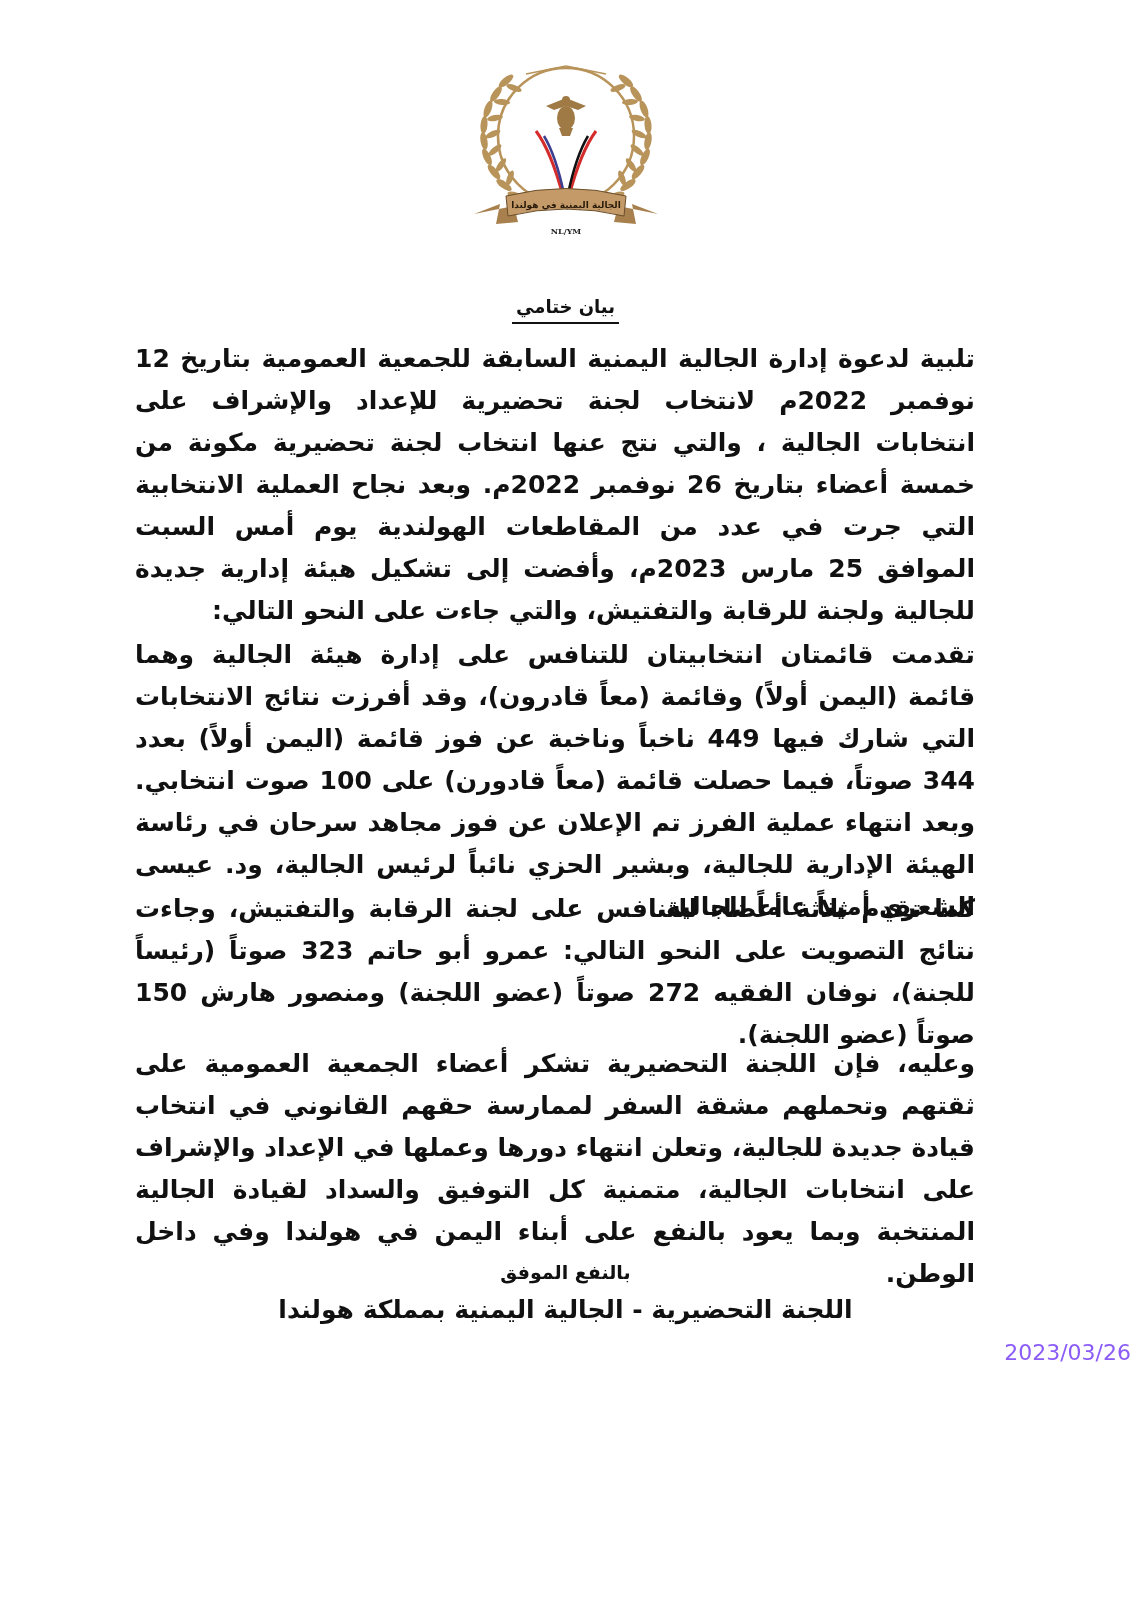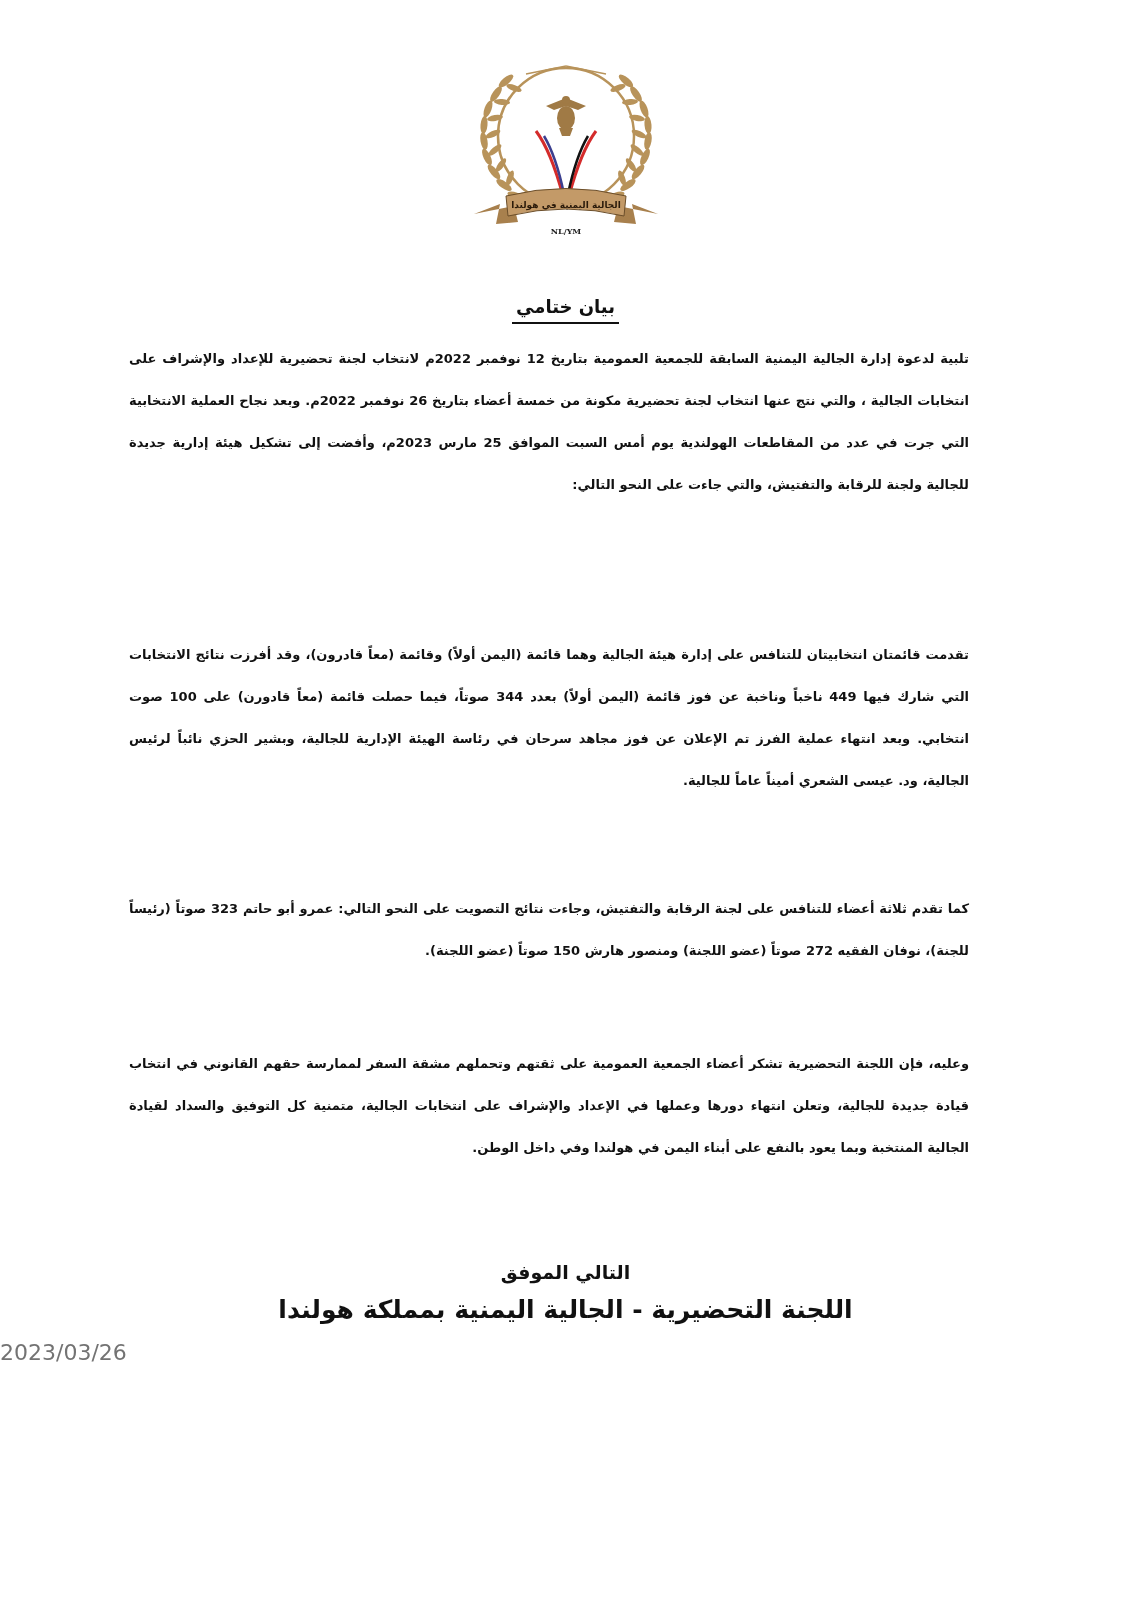--- a/index.html
+++ b/index.html
@@ -41,28 +41,28 @@
       line-height: 34px;
     }
     .doc-title span {
       display: inline-block;
       border-bottom: 2.5px solid #111;
       padding: 0 4px 0 4px;
       line-height: 30px;
     }
     .body-text {
       position: absolute;
-      left: 129px;
+      left: 135px;
       width: 840px;
       direction: rtl;
       text-align: justify;
       text-align-last: right;
       font-family: "DejaVu Sans", sans-serif;
       font-weight: bold;
-      font-size: 13px;
+      font-size: 25px;
       line-height: 42px;
       margin: 0;
     }
     .p1 { top: 338px; }
     .p2 { top: 634px; }
     .p3 { top: 888px; }
     .p4 { top: 1043px; }
     .closing {
       position: absolute;
       left: 0;
@@ -73,26 +73,26 @@
       font-weight: bold;
       margin: 0;
     }
     .closing-1 { top: 1258px; font-size: 19px; line-height: 28px; }
     .closing-2 { top: 1296px; font-size: 25px; line-height: 28px; }
     .date {
       position: absolute;
       left: 0;
       top: 1338px;
       width: 1131px;
-      text-align: left;
+      text-align: right;
       font-family: "DejaVu Sans", sans-serif;
       font-weight: normal;
       font-size: 22px;
       line-height: 30px;
-      color: #737373;
+      color: #8b5cf6;
     }
   </style>
 </head>
 <body>
 
 <div class="page">
 
   <div class="logo">
     <svg width="200" height="205" viewBox="0 0 200 205" xmlns="http://www.w3.org/2000/svg">
 
@@ -161,17 +161,17 @@
 
   <h1 class="doc-title">
     <span>بيان ختامي</span>
   </h1>
 
   <p class="body-text p1">تلبية لدعوة إدارة الجالية اليمنية السابقة للجمعية العمومية بتاريخ 12 نوفمبر 2022م لانتخاب لجنة تحضيرية للإعداد والإشراف على انتخابات الجالية ، والتي نتج عنها انتخاب لجنة تحضيرية مكونة من خمسة أعضاء بتاريخ 26 نوفمبر 2022م. وبعد نجاح العملية الانتخابية التي جرت في عدد من المقاطعات الهولندية يوم أمس السبت الموافق 25 مارس 2023م، وأفضت إلى تشكيل هيئة إدارية جديدة للجالية ولجنة للرقابة والتفتيش، والتي جاءت على النحو التالي:</p>
   <p class="body-text p2">تقدمت قائمتان انتخابيتان للتنافس على إدارة هيئة الجالية وهما قائمة (اليمن أولاً) وقائمة (معاً قادرون)، وقد أفرزت نتائج الانتخابات التي شارك فيها 449 ناخباً وناخبة عن فوز قائمة (اليمن أولاً) بعدد 344 صوتاً، فيما حصلت قائمة (معاً قادورن) على 100 صوت انتخابي. وبعد انتهاء عملية الفرز تم الإعلان عن فوز مجاهد سرحان في رئاسة الهيئة الإدارية للجالية، وبشير الحزي نائباً لرئيس الجالية، ود. عيسى الشعري أميناً عاماً للجالية.</p>
   <p class="body-text p3">كما تقدم ثلاثة أعضاء للتنافس على لجنة الرقابة والتفتيش، وجاءت نتائج التصويت على النحو التالي: عمرو أبو حاتم 323 صوتاً (رئيساً للجنة)،  نوفان الفقيه 272 صوتاً (عضو اللجنة) ومنصور هارش 150 صوتاً (عضو اللجنة).</p>
   <p class="body-text p4">وعليه، فإن اللجنة التحضيرية تشكر أعضاء الجمعية العمومية على ثقتهم وتحملهم مشقة السفر لممارسة حقهم القانوني في انتخاب قيادة جديدة للجالية، وتعلن انتهاء دورها وعملها في الإعداد والإشراف على انتخابات الجالية، متمنية كل التوفيق والسداد لقيادة الجالية المنتخبة وبما يعود بالنفع على أبناء اليمن في هولندا وفي داخل الوطن.</p>
 
-  <p class="closing closing-1">التالي الموفق</p>
+  <p class="closing closing-1">بالنفع الموفق</p>
   <p class="closing closing-2">اللجنة التحضيرية - الجالية اليمنية بمملكة هولندا</p>
   <div class="date">2023/03/26</div>
 
 </div>
 
 </body></html>

